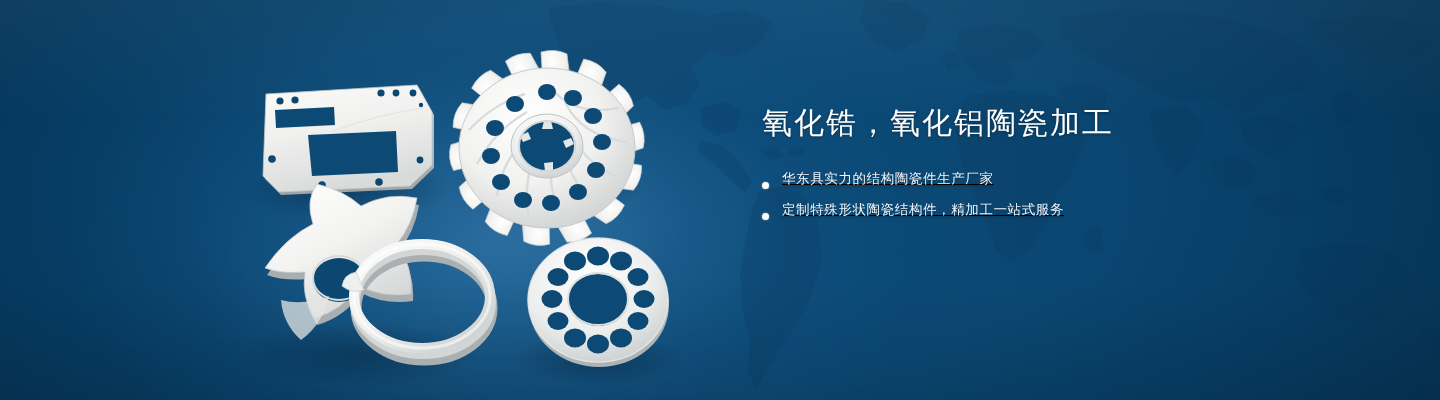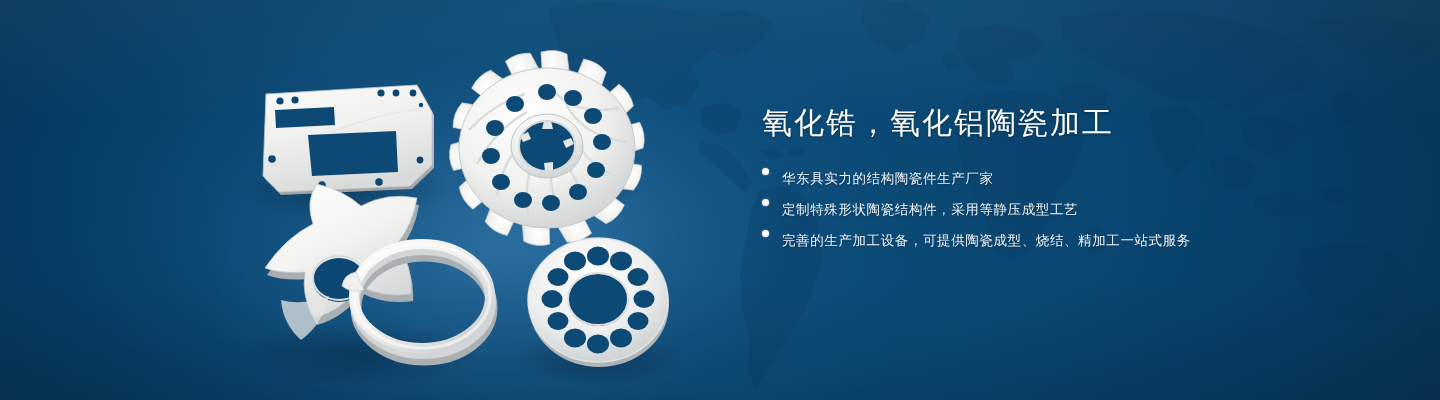--- a/index.html
+++ b/index.html
@@ -56,22 +56,22 @@
   .copy{
     position:absolute;left:762px;top:104px;width:620px;
   }
   .headline{
     font-size:30px;line-height:38px;color:#ffffff;letter-spacing:2px;
     font-weight:400;margin:0 0 26px 0;white-space:nowrap;
     text-shadow:0 1px 3px rgba(0,0,0,0.35);
   }
   .bullets{list-style:none;margin:0;padding:0;}
   .bullet{
-    display:flex;align-items:flex-start;
-    height:21px;margin-bottom:10px;
+    display:flex;align-items:flex-end;
+    height:21px;margin-bottom:10px;text-decoration:underline;
   }
   .dot{
     width:7px;height:7px;border-radius:50%;
     background:#ffffff;flex:0 0 auto;margin-right:13px;
     box-shadow:0 0 2px rgba(255,255,255,0.5);
   }
   .btext{
     font-size:13.5px;line-height:21px;color:#f2f6fa;letter-spacing:0.6px;
     white-space:nowrap;text-shadow:0 1px 2px rgba(0,0,0,0.30);
   }
@@ -338,22 +338,18 @@
 
   <div class="copy">
     <h1 class="headline">氧化锆，氧化铝陶瓷加工</h1>
     <ul class="bullets">
       <li class="bullet">
         <span class="dot"></span>
         <span class="btext">华东具实力的结构陶瓷件生产厂家</span>
       </li>
       <li class="bullet">
         <span class="dot"></span>
-        <span class="btext">定制特殊形状陶瓷结构件，采用等静压成型工艺</span>
-      </li>
-      <li class="bullet">
-        <span class="dot"></span>
-        <span class="btext">完善的生产加工设备，可提供陶瓷成型、烧结、精加工一站式服务</span>
+        <span class="btext">定制特殊形状陶瓷结构件，精加工一站式服务</span>
       </li>
     </ul>
   </div>
 
 </div>
 
 </body></html>

